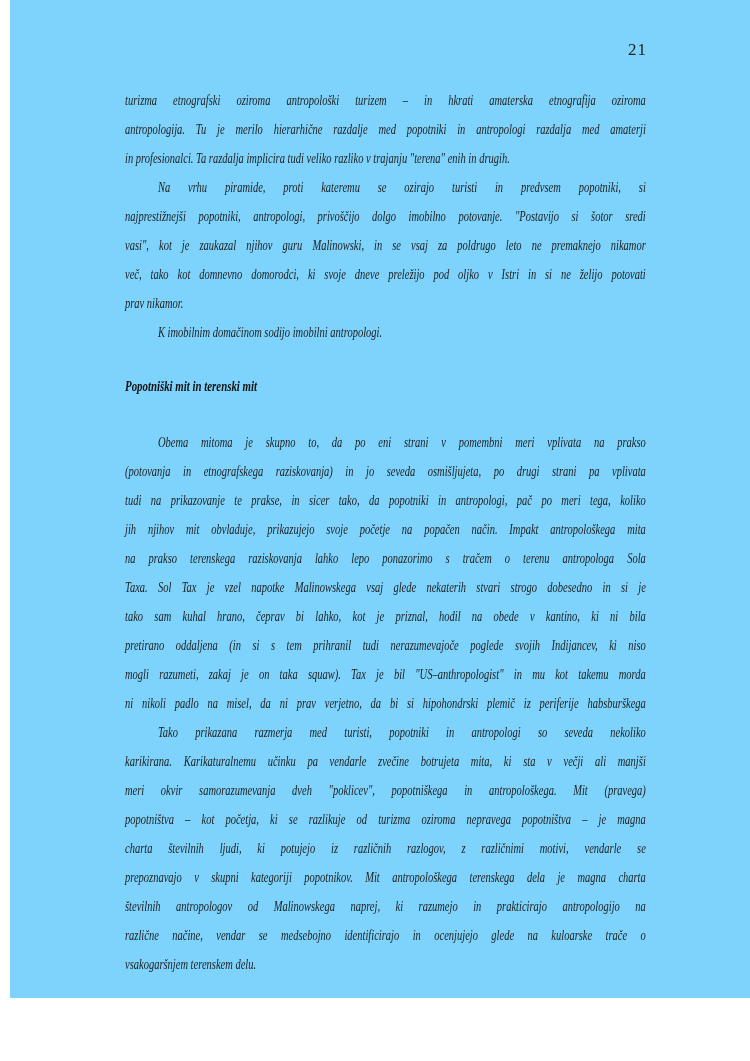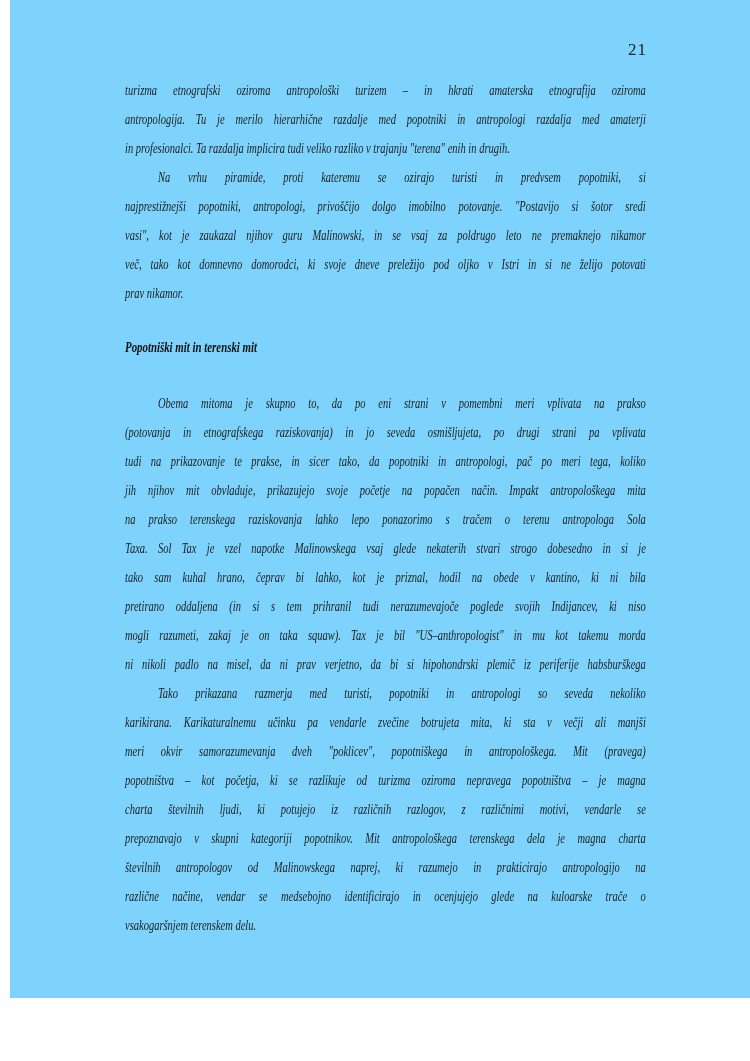--- a/index.html
+++ b/index.html
@@ -23,21 +23,21 @@
     position: absolute;
     top: 40px;
     left: 618px;
     font-size: 17px;
     font-style: normal;
     letter-spacing: 1px;
     color: #222222;
   }
   .content {
     position: absolute;
-    top: 76px;
+    top: 86px;
     left: 115px;
     width: 522px;
   }
   
   .line {
     width: 744px;
     height: 29px;
     line-height: 29px;
     font-style: italic;
     font-size: 15px;
@@ -81,20 +81,23 @@
     </div>
 
     <div class="para">
       <div class="line ind">Na vrhu piramide, proti kateremu se ozirajo turisti in predvsem popotniki, si</div>
       <div class="line">najprestižnejši popotniki, antropologi, privoščijo dolgo imobilno potovanje. "Postavijo si šotor sredi</div>
       <div class="line">vasi", kot je zaukazal njihov guru Malinowski, in se vsaj za poldrugo leto ne premaknejo nikamor</div>
       <div class="line">več, tako kot domnevno domorodci, ki svoje dneve preležijo pod oljko v Istri in si ne želijo potovati</div>
       <div class="line end">prav nikamor.</div>
     </div>
 
+    <div class="para">
+      <div class="line ind end">K imobilnim domačinom sodijo imobilni antropologi.</div>
+    </div>
 
     <h2 class="heading-line">Popotniški mit in terenski mit</h2>
 
     <div class="para">
       <div class="line ind">Obema mitoma je skupno to, da po eni strani v pomembni meri vplivata na prakso</div>
       <div class="line">(potovanja in etnografskega raziskovanja) in jo seveda osmišljujeta, po drugi strani pa vplivata</div>
       <div class="line">tudi na prikazovanje te prakse, in sicer tako, da popotniki in antropologi, pač po meri tega, koliko</div>
       <div class="line">jih njihov mit obvladuje, prikazujejo svoje početje na popačen način. Impakt antropološkega mita</div>
       <div class="line">na prakso terenskega raziskovanja lahko lepo ponazorimo s tračem o terenu antropologa Sola</div>
       <div class="line">Taxa. Sol Tax je vzel napotke Malinowskega vsaj glede nekaterih stvari strogo dobesedno in si je</div>

